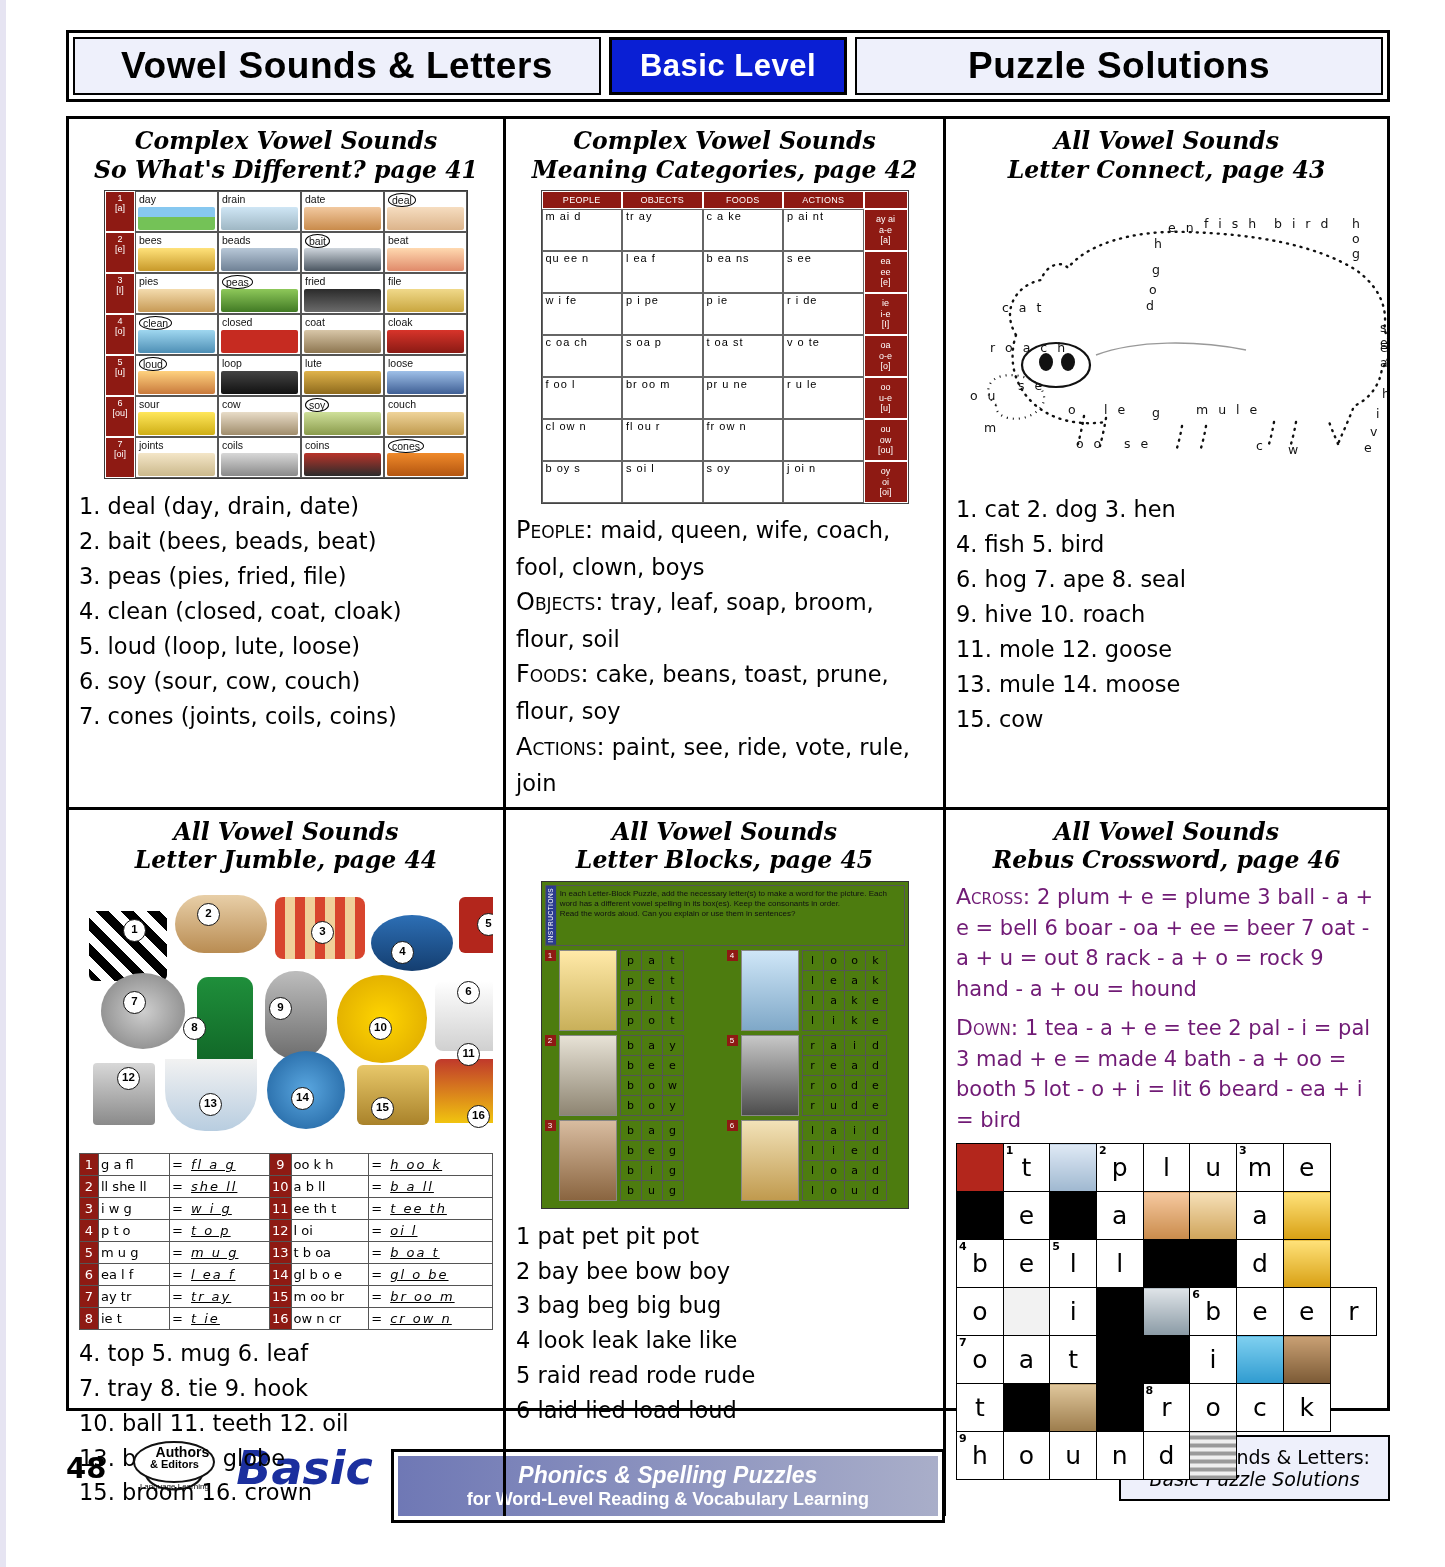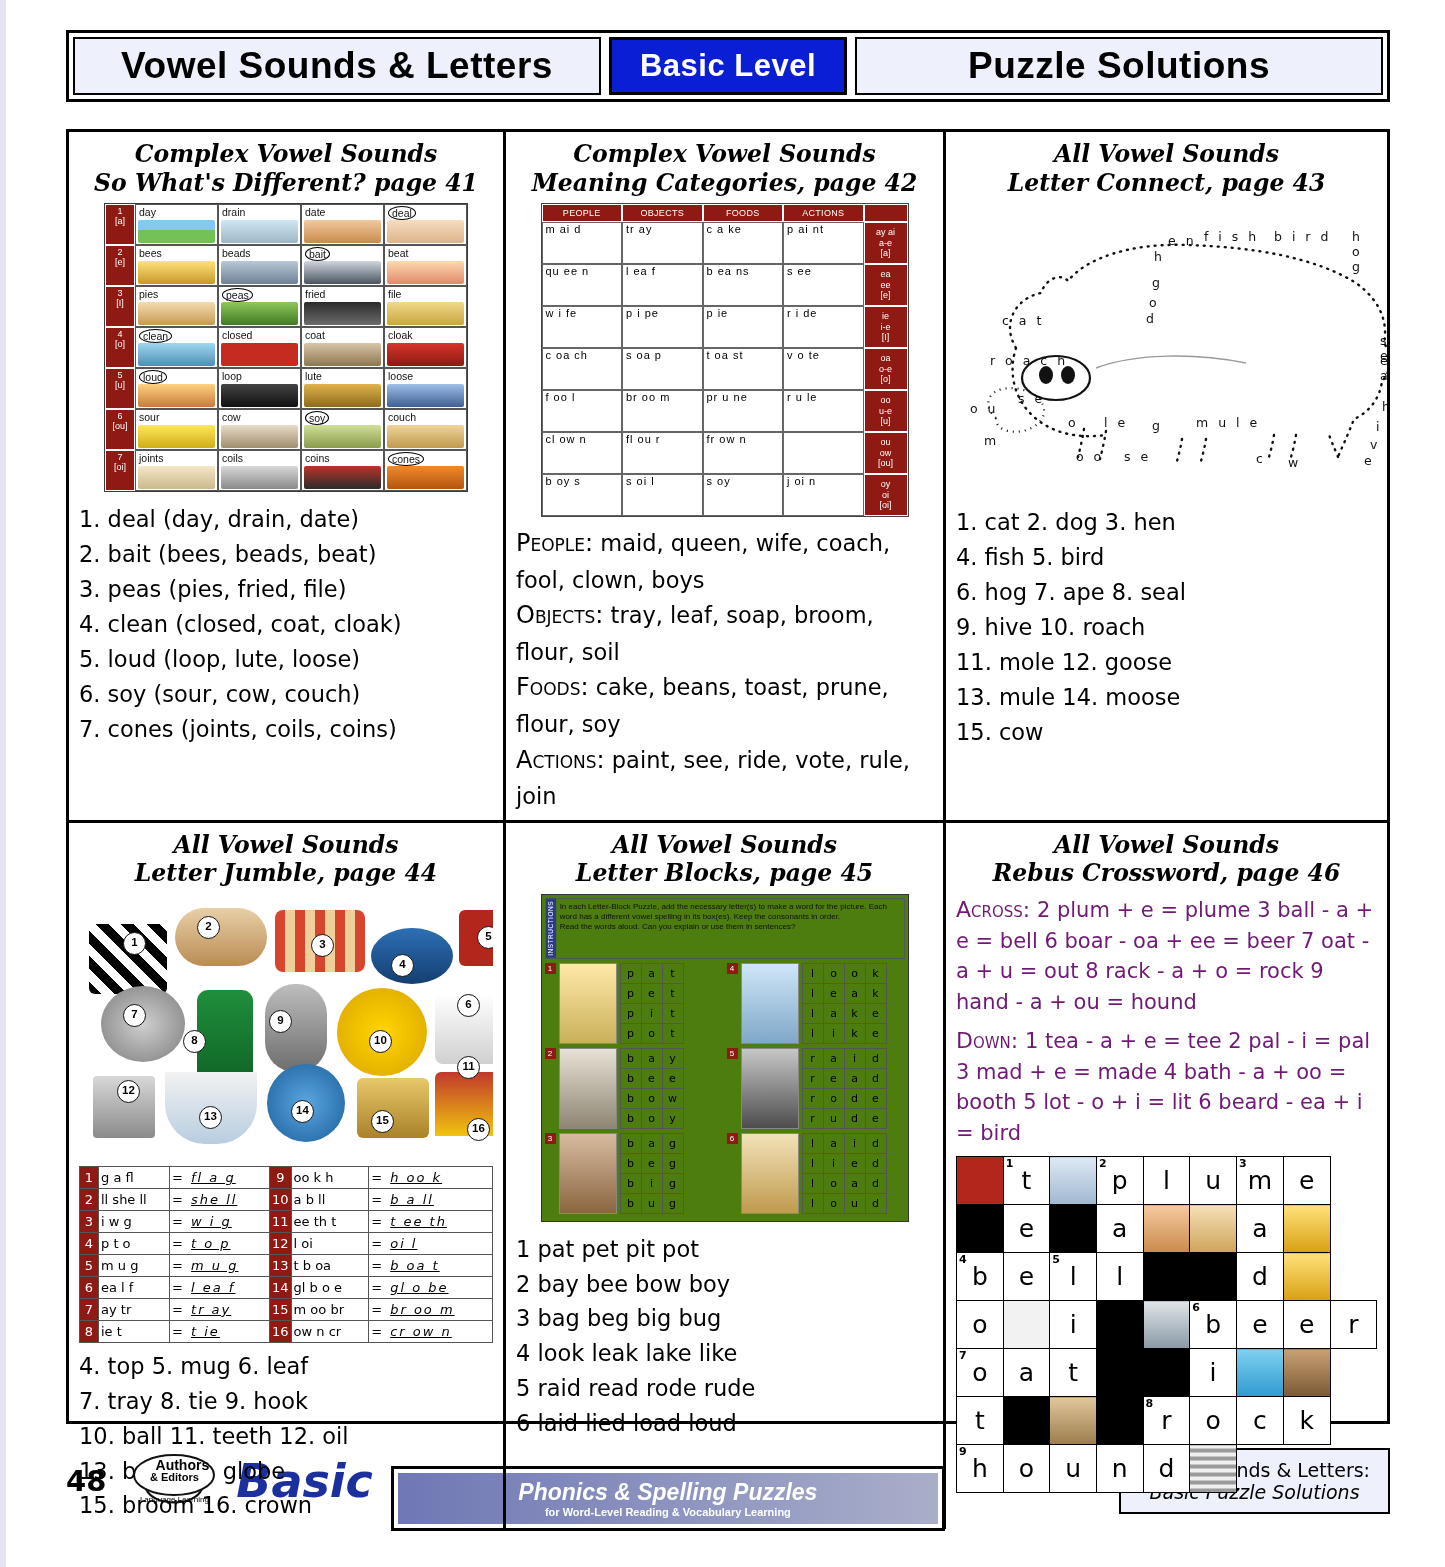--- a/index.html
+++ b/index.html
@@ -51,21 +51,21 @@
   .hdr-cell.mid {
     flex: 0 0 232px;
     background: #0a1fd4;
     color: #fff;
     font-size: 31px;
     border: 3px solid #000;
   }
 
   
   .grid {
-    margin: 27px 55px 0 60px;
+    margin: 14px 55px 0 60px;
     border: 3px solid #000;
     box-sizing: border-box;
     height: 1295px;
     display: flex;
     flex-direction: column;
   }
   .grid-row {
     display: flex;
     flex: 1;
   }
@@ -319,21 +319,21 @@
     padding: 4px;
     margin-top: 35px;
   }
   .banner-in {
     background: linear-gradient(to right, #6f78b5, #a9aec9);
     color: #fff;
     text-align: center;
     padding: 6px 4px;
   }
   .banner-in .l1 { font-size: 23px; font-weight: bold; font-style: italic; }
-  .banner-in .l2 { font-size: 11px; font-weight: bold; }
+  .banner-in .l2 { font-size: 18px; font-weight: bold; }
   .rightbox {
     margin-left: auto;
     border: 2px solid #000;
     background: #eef0fb;
     padding: 9px 18px;
     text-align: center;
     font-family: "DejaVu Sans", sans-serif;
   }
   .rightbox .r1 { font-size: 19px; }
   .rightbox .r2 { font-size: 19px; font-style: italic; }

